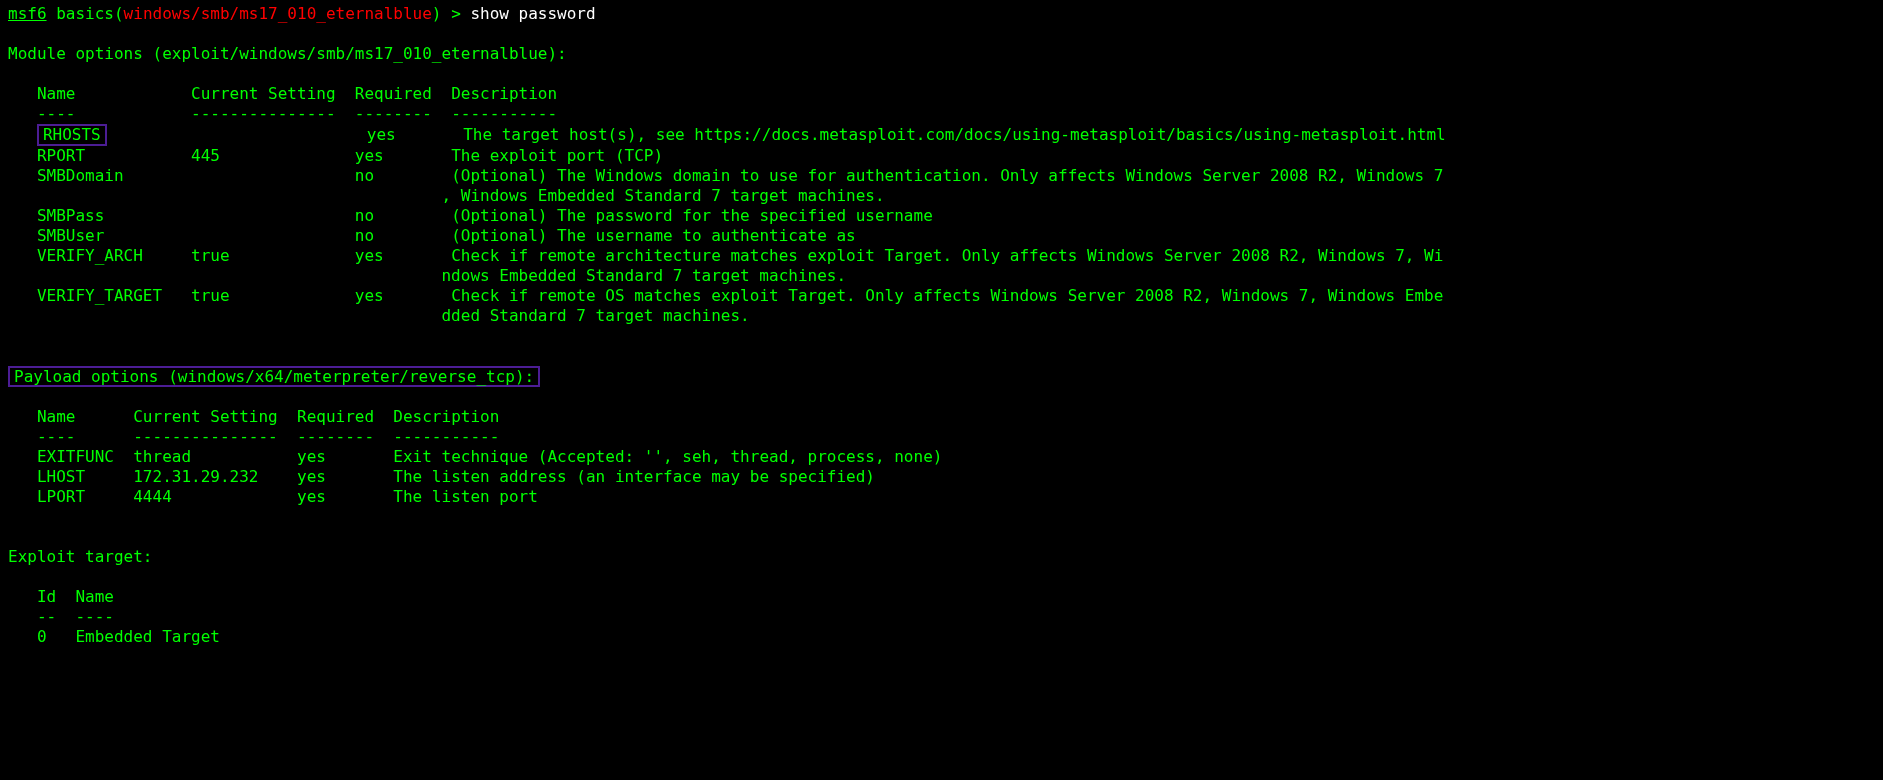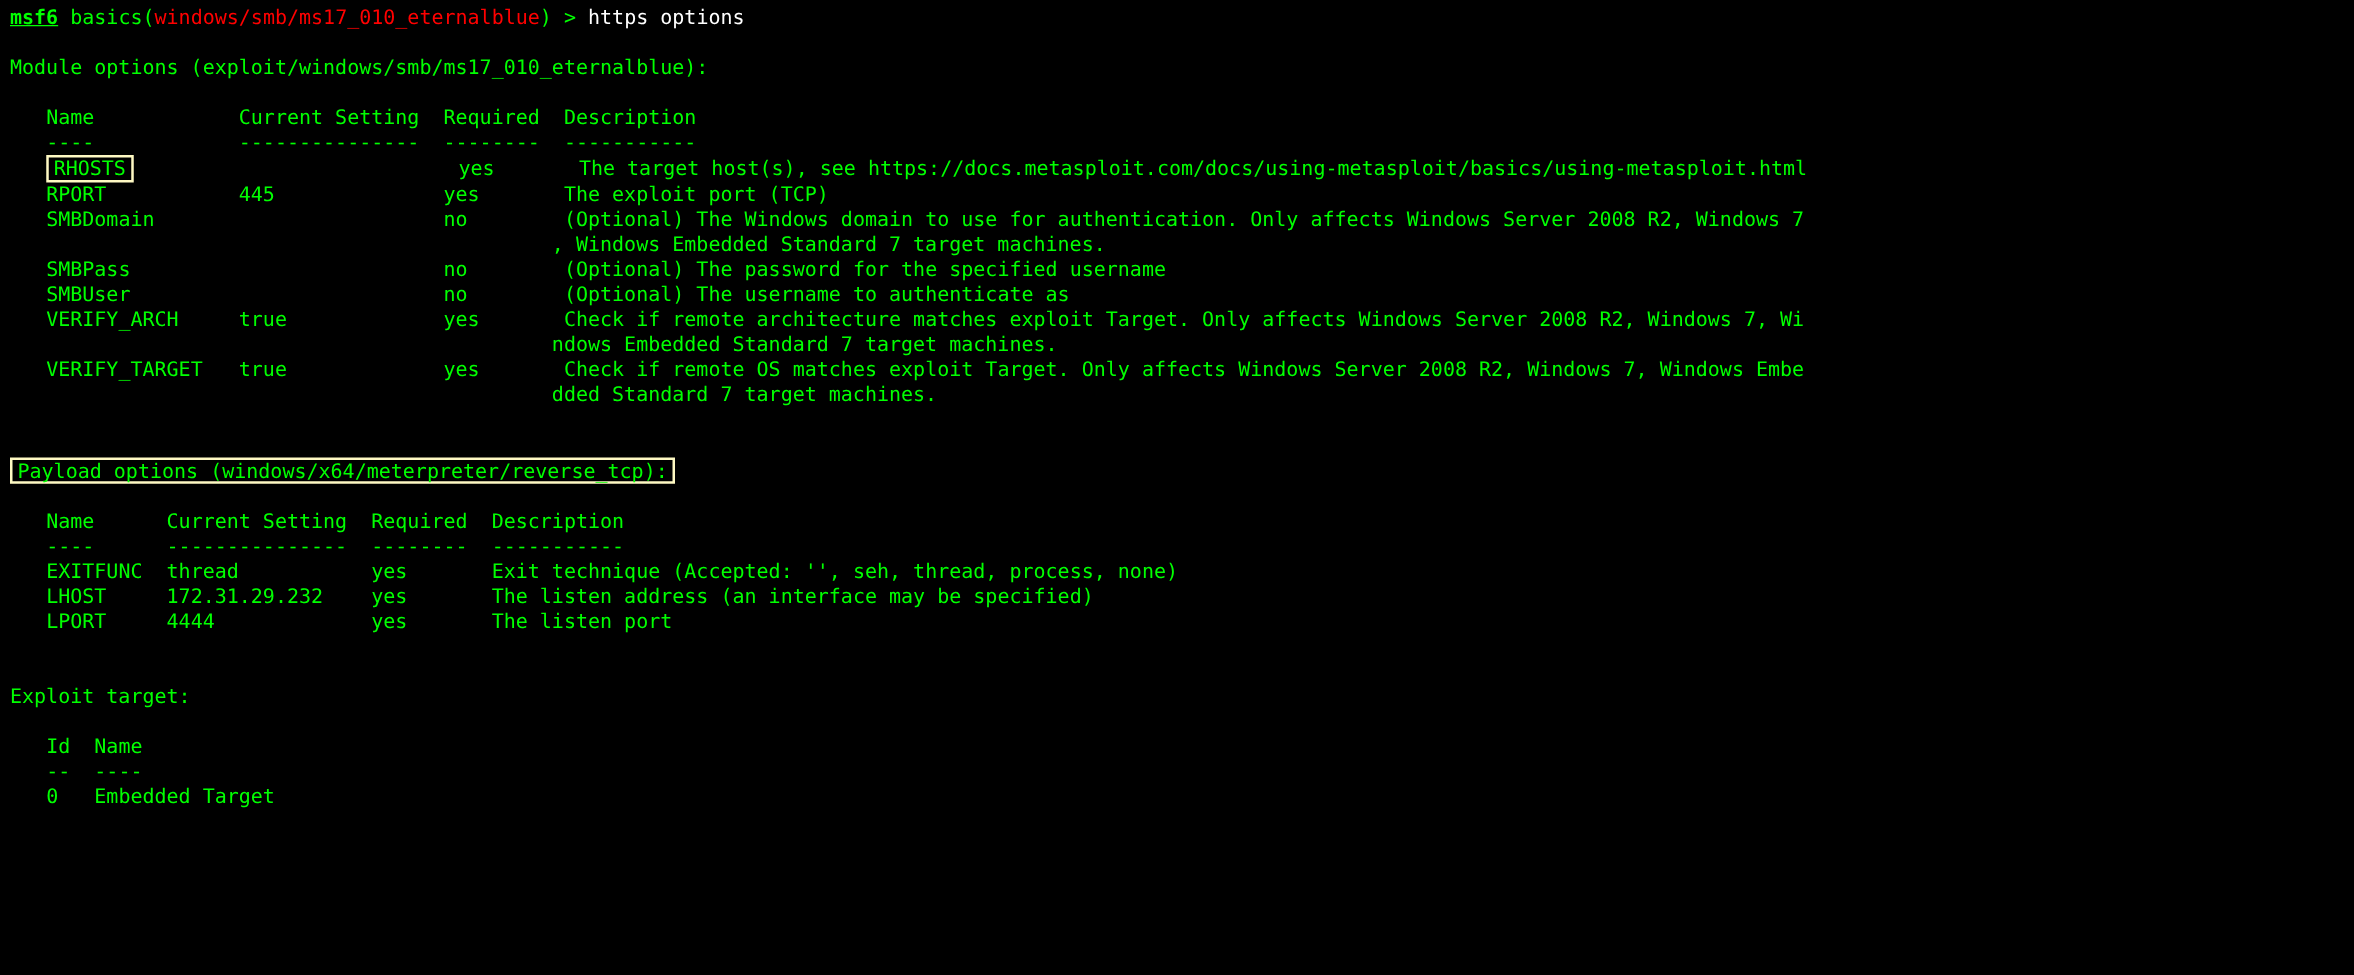--- a/index.html
+++ b/index.html
@@ -1,26 +1,26 @@
 <!DOCTYPE html>
 <html><head>
 <meta charset="utf-8">
 <style>
   html,body{margin:0;padding:0;background:#000;color:#00ff00;font-family:"Menlo","Consolas","DejaVu Sans Mono",monospace;font-size:16px;line-height:1.25;}
   .term{white-space:pre;padding:4px 8px;display:block;}
   .green{color:#00ff00;}
   .red{color:#ff0000;text-align:center;}
   .white{color:#ffffff;}
-  .underline{text-decoration:underline;font-weight:bold;}
-  .hl-box{border:2px solid #fef9c3;padding:0 4px;display:inline-block;line-height:1.1;}
+  .underline{text-decoration:underline;}
+  .hl-box{border:2px solid #4c1d95;padding:0 4px;display:inline-block;line-height:1.1;}
 </style>
 </head>
 <body>
 
-<div class="term" id="terminal"><span><span class="underline">msf6</span> <span class="green">basics(</span><span class="red">windows/smb/ms17_010_eternalblue</span><span class="green">)</span><span class="green"> &gt; </span><span class="white">https options</span></span>
+<div class="term" id="terminal"><span><span class="underline">msf6</span> <span class="green">basics(</span><span class="red">windows/smb/ms17_010_eternalblue</span><span class="green">)</span><span class="green"> &gt; </span><span class="white">show password</span></span>
 
 <span class="green">Module options (exploit/windows/smb/ms17_010_eternalblue):</span>
 
    <span class="green">Name            </span><span class="green">Current Setting  </span><span class="green">Required  </span><span class="green">Description</span>
    <span class="green">----            </span><span class="green">---------------  </span><span class="green">--------  </span><span class="green">-----------</span>
    <span class="hl-box">RHOSTS</span>          <span class="green">                 </span><span class="green">yes       </span><span class="green">The target host(s), see https://docs.metasploit.com/docs/using-metasploit/basics/using-metasploit.html</span>
    <span class="green">RPORT           </span><span class="green">445              </span><span class="green">yes       </span><span class="green">The exploit port (TCP)</span>
    <span class="green">SMBDomain       </span><span class="green">                 </span><span class="green">no        </span><span class="green">(Optional) The Windows domain to use for authentication. Only affects Windows Server 2008 R2, Windows 7
                                              , Windows Embedded Standard 7 target machines.</span>
    <span class="green">SMBPass         </span><span class="green">                 </span><span class="green">no        </span><span class="green">(Optional) The password for the specified username</span>

